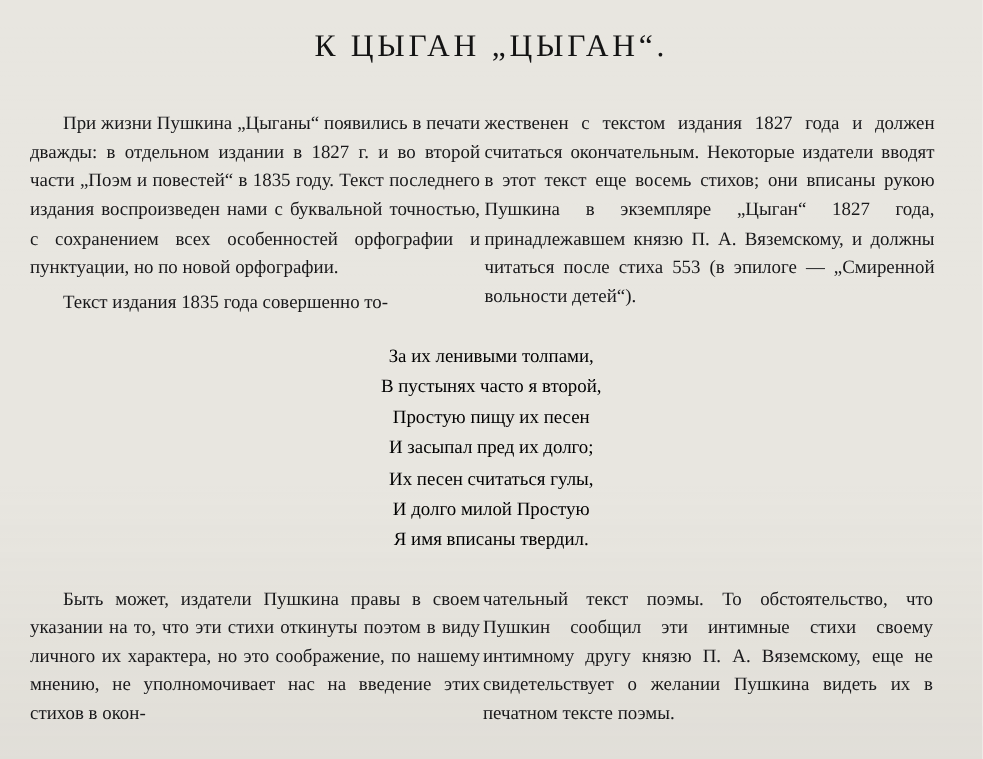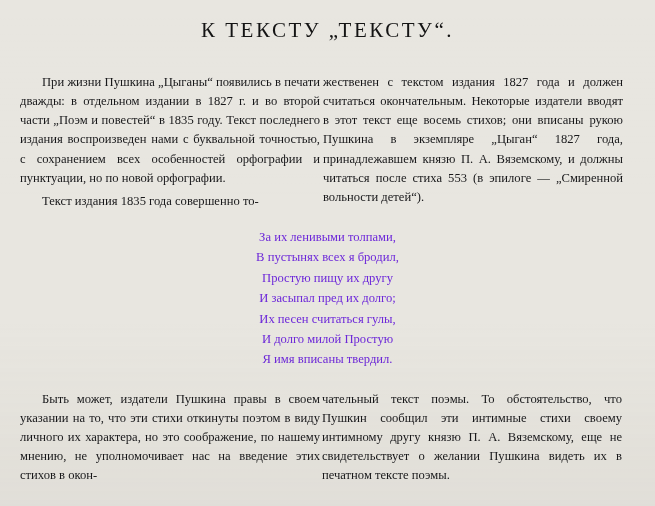--- a/index.html
+++ b/index.html
@@ -51,21 +51,21 @@
     text-indent: 22px;
   }
   .col p + p {
     margin-top: 4px;
   }
   .verse {
     margin: 16px 0 0 0;
     text-align: center;
     font-size: 12.6px;
     line-height: 1.62;
-    color: #6d28d9;
+    color: #000000;
   }
   .verse .line {
     white-space: pre;
   }
   .lower {
     display: flex;
     margin: 20px 14px 0 20px;
     gap: 2px;
   }
   
@@ -78,36 +78,36 @@
       linear-gradient(0deg, rgba(180,175,165,0.18), rgba(255,255,255,0) 40%);
     mix-blend-mode: multiply;
     opacity: 0.6;
   }
 </style>
 </head>
 <body>
 
 <div class="page">
 
-  <h1 class="title">К ТЕКСТУ „ТЕКСТУ“.</h1>
+  <h1 class="title">К ЦЫГАН „ЦЫГАН“.</h1>
 
   <div class="columns">
     <div class="col">
       <p class="indent">При жизни Пушкина „Цыганы“ появились в печати дважды: в отдельном издании в 1827 г. и во второй части „Поэм и повестей“ в 1835 году. Текст последнего издания воспроизведен нами с буквальной точностью, с сохранением всех особенностей орфографии и пунктуации, но по новой орфографии.</p>
       <p class="indent">Текст издания 1835 года совершенно то-</p>
     </div>
     <div class="col">
       <p>жественен с текстом издания 1827 года и должен считаться окончательным. Некоторые издатели вводят в этот текст еще восемь стихов; они вписаны рукою Пушкина в экземпляре „Цыган“ 1827 года, принадлежавшем князю П. А. Вяземскому, и должны читаться после стиха 553 (в эпилоге — „Смиренной вольности детей“).</p>
     </div>
   </div>
 
   <div class="verse">
     <div class="line">За их ленивыми толпами,</div>
-    <div class="line">В пустынях всех я бродил,</div>
-    <div class="line">Простую пищу их другу</div>
+    <div class="line">В пустынях часто я второй,</div>
+    <div class="line">Простую пищу их песен</div>
     <div class="line">И засыпал пред их долго;</div>
     <div class="line">Их песен считаться гулы,</div>
     <div class="line">И долго милой Простую</div>
     <div class="line">Я имя вписаны твердил.</div>
   </div>
 
   <div class="lower">
     <div class="col">
       <p class="indent">Быть может, издатели Пушкина правы в своем указании на то, что эти стихи откинуты поэтом в виду личного их характера, но это соображение, по нашему мнению, не уполномочивает нас на введение этих стихов в окон-</p>
     </div>

